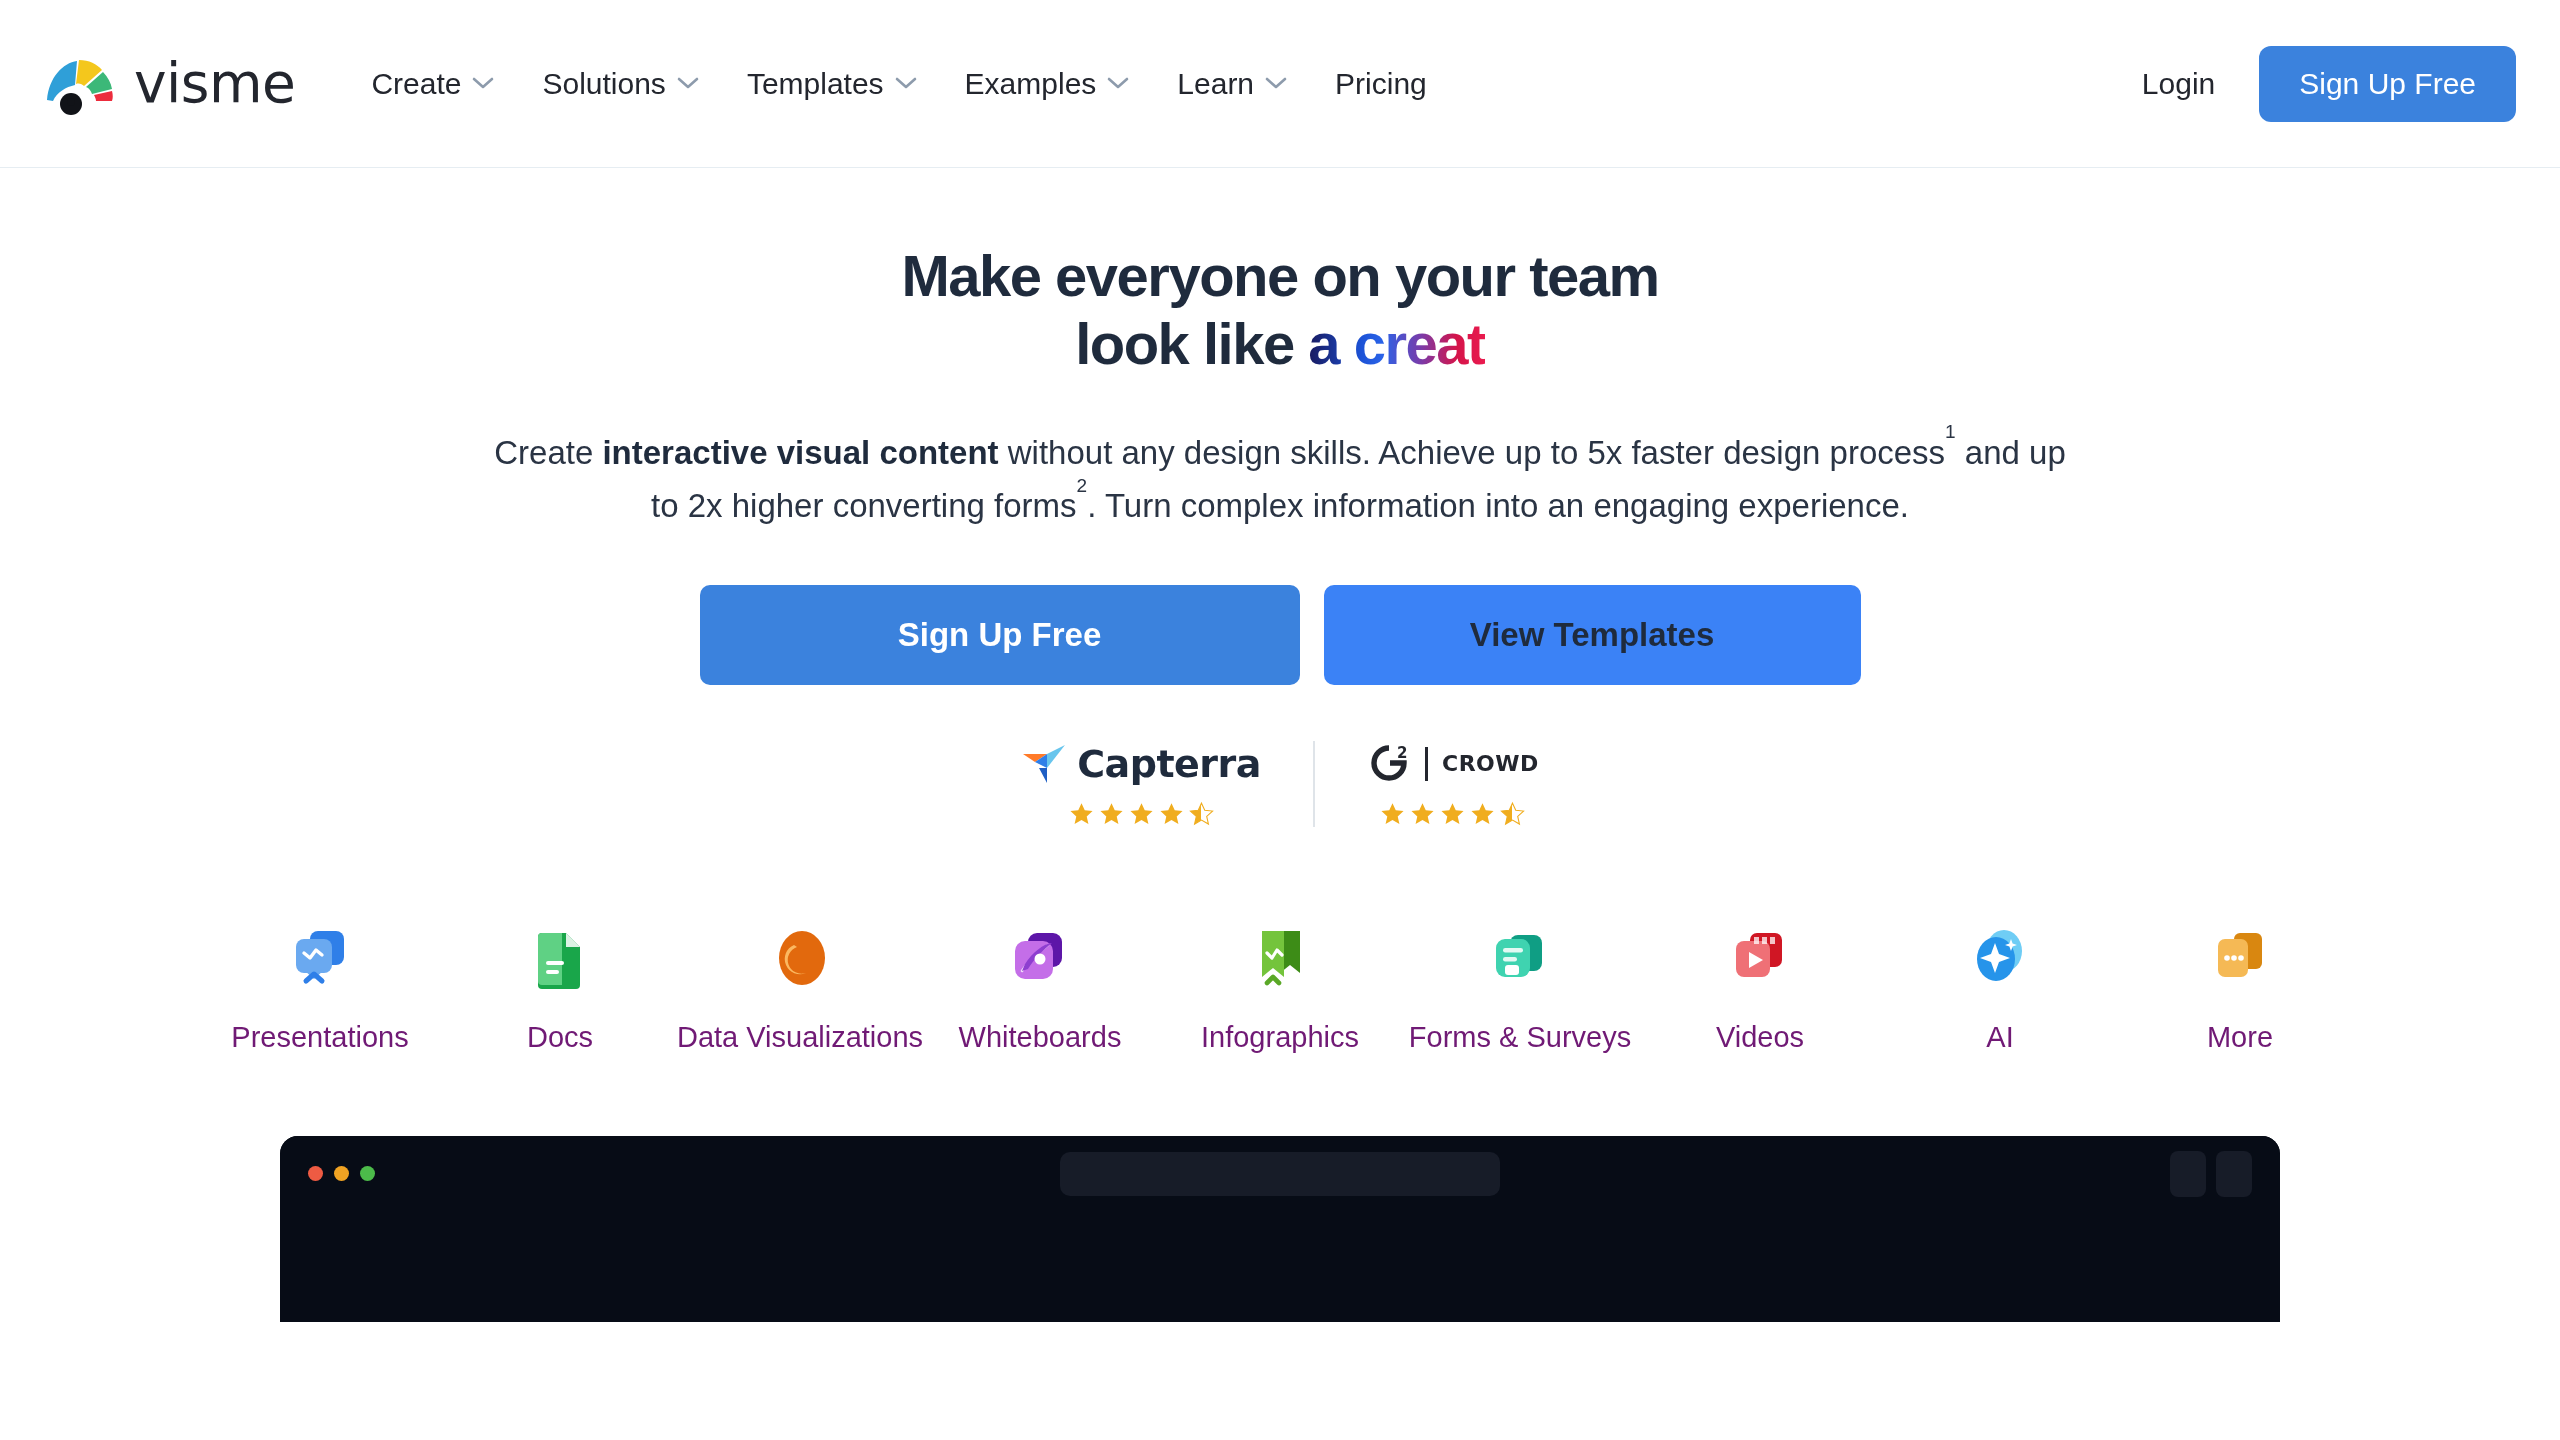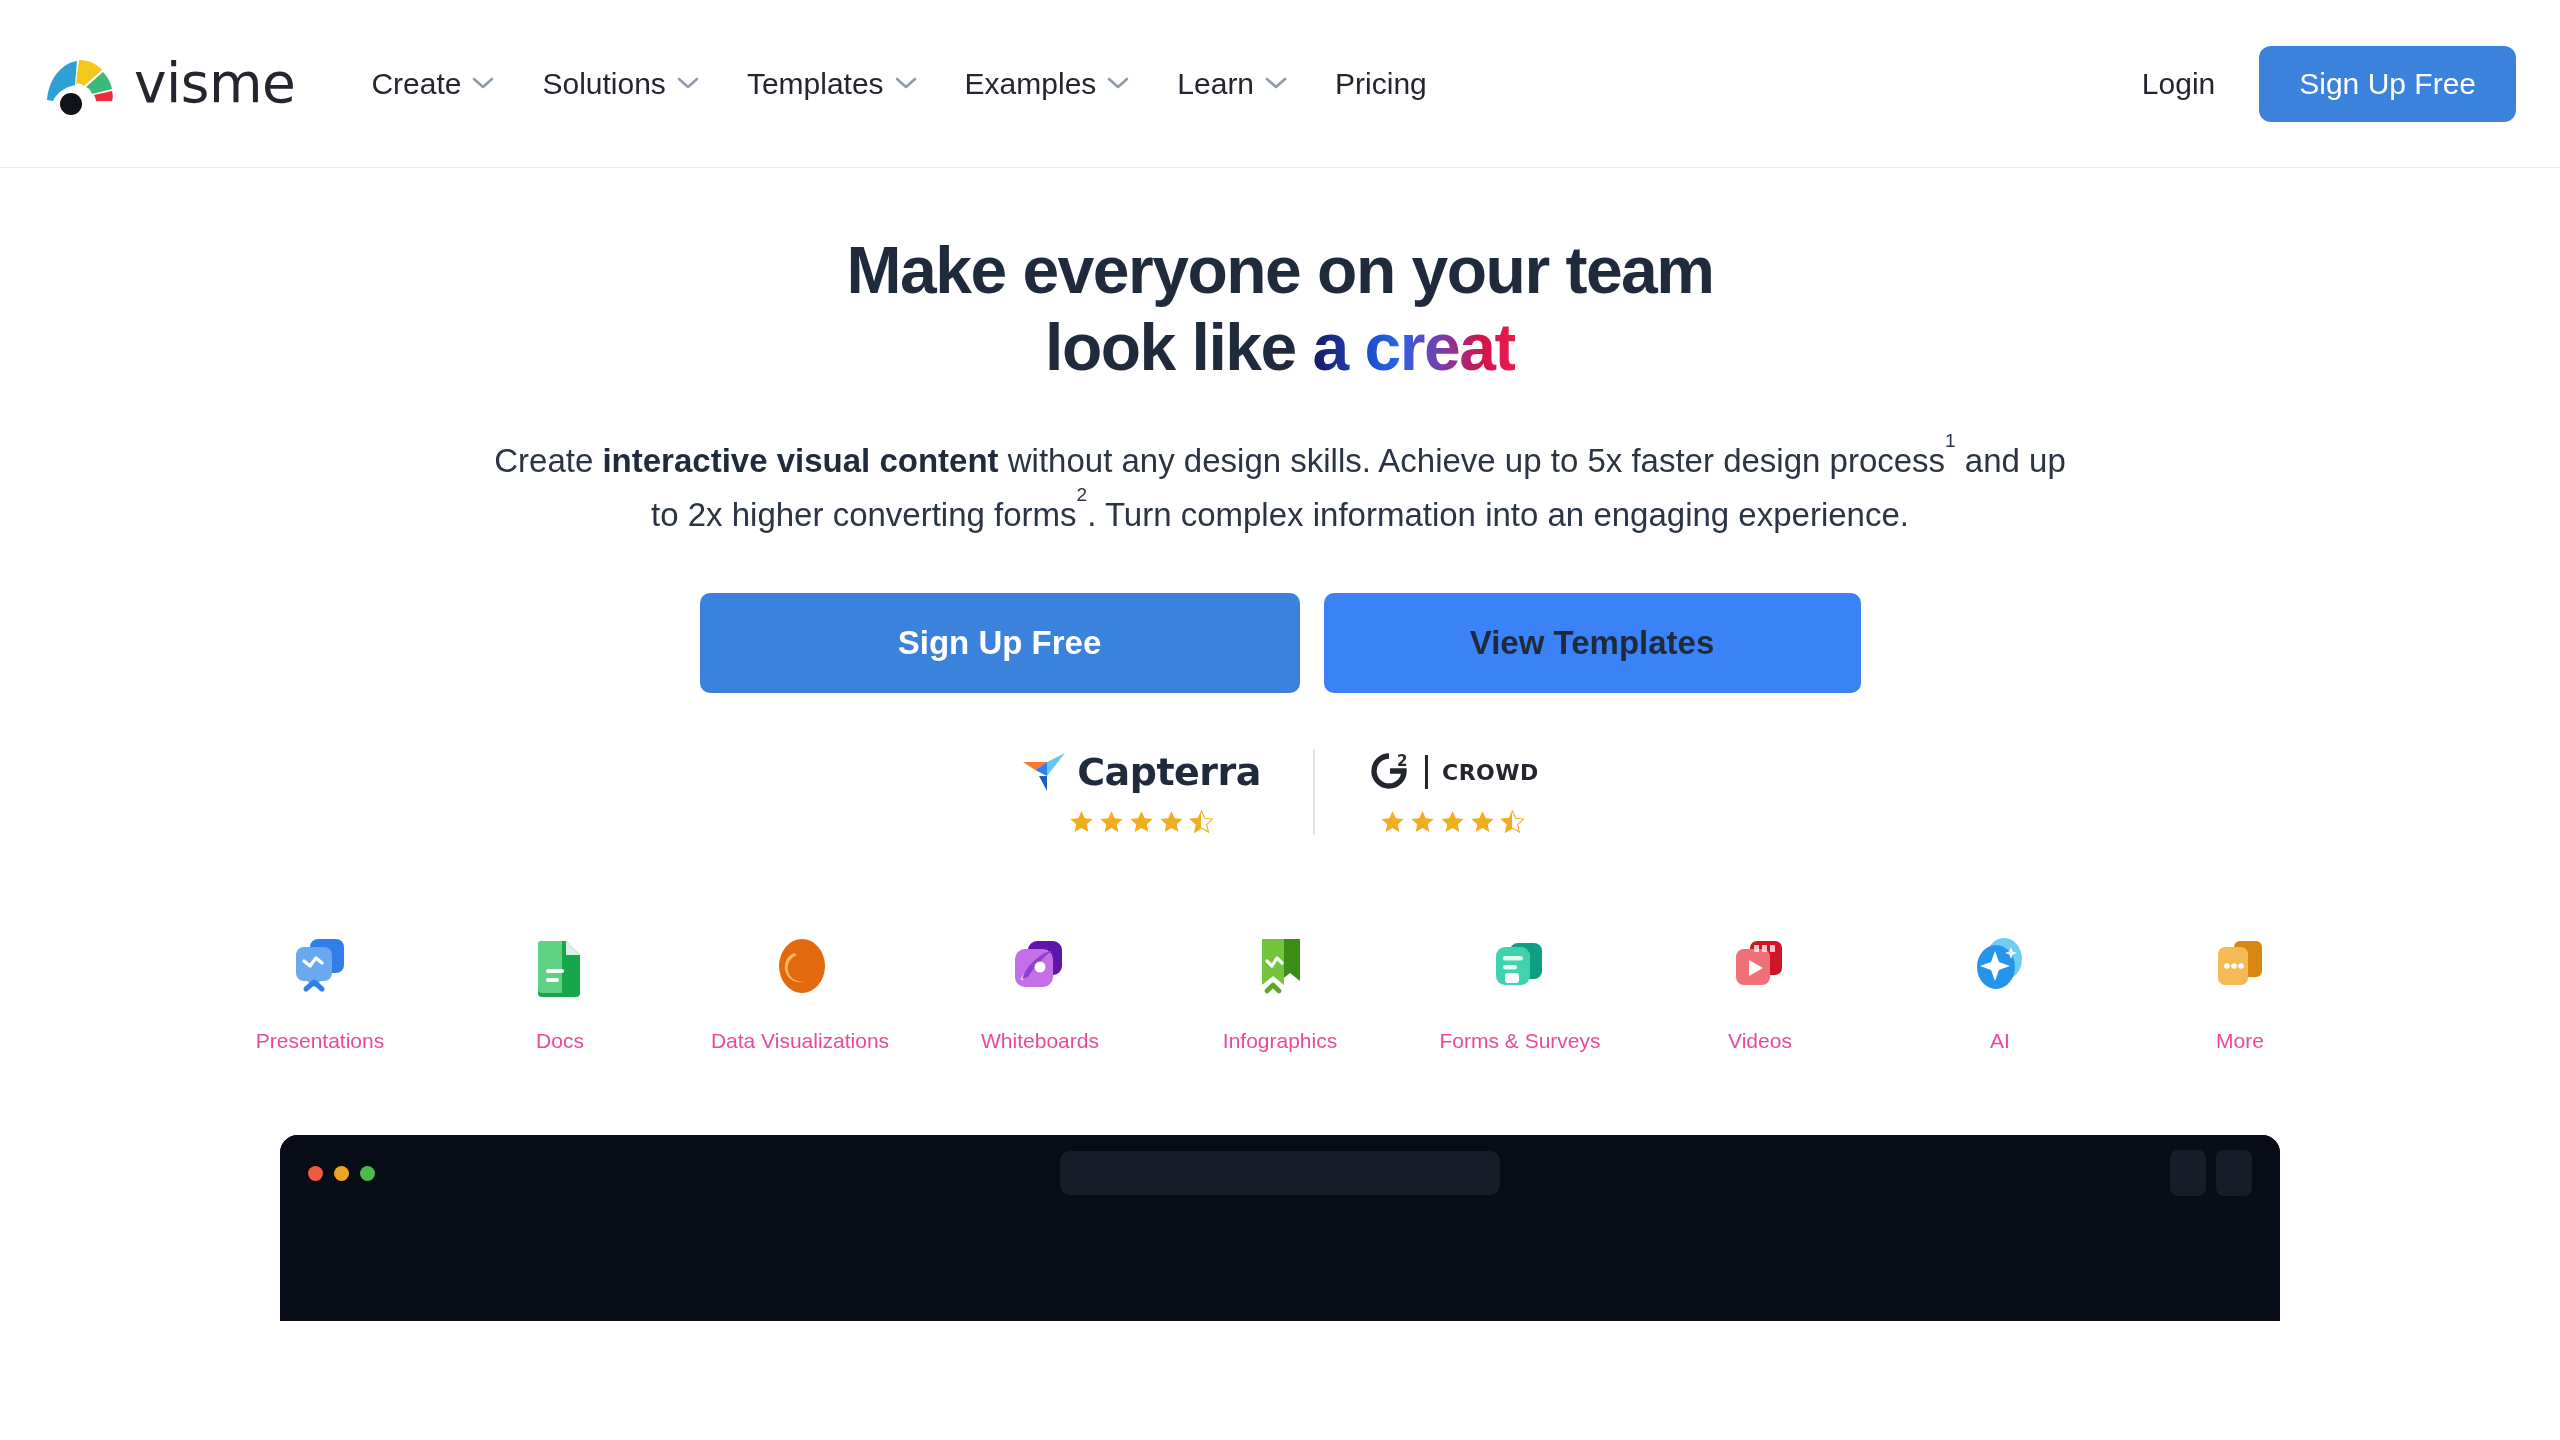--- a/index.html
+++ b/index.html
@@ -77,27 +77,27 @@
     white-space:nowrap;
     font-weight:400;
   }
 
   
   .hero{
     padding-top:62px;
     text-align:center;
   }
   .hero-title{
-    font-size:66px;
+    font-size:58px;
     line-height:1.17;
     font-weight:700;
     color:#1f2b3d;
     letter-spacing:-1.5px;
     max-width:1640px;
-    margin:2px auto;
+    margin:12px auto;
   }
   .grad-word{
     background:linear-gradient(90deg,
       #18195e 0%,
       #1c52d6 30%,
       #2a63e8 42%,
       #7b3ba8 64%,
       #d4144a 84%,
       #ea1b4e 100%);
     -webkit-background-clip:text;
@@ -177,22 +177,22 @@
     display:flex;
     flex-direction:column;
     align-items:center;
     gap:26px;
     cursor:pointer;
     flex:1;
     min-width:0;
   }
   .cat-ico{ width:72px; height:72px; display:block; }
   .cat-label{
-    font-size:21px;
-    color:#ec4899;
+    font-size:29px;
+    color:#701a75;
     white-space:nowrap;
     text-align:center;
   }
 
   
   .mock-wrap{
     margin:82px auto 0;
     width:2000px;
   }
   .mock{

